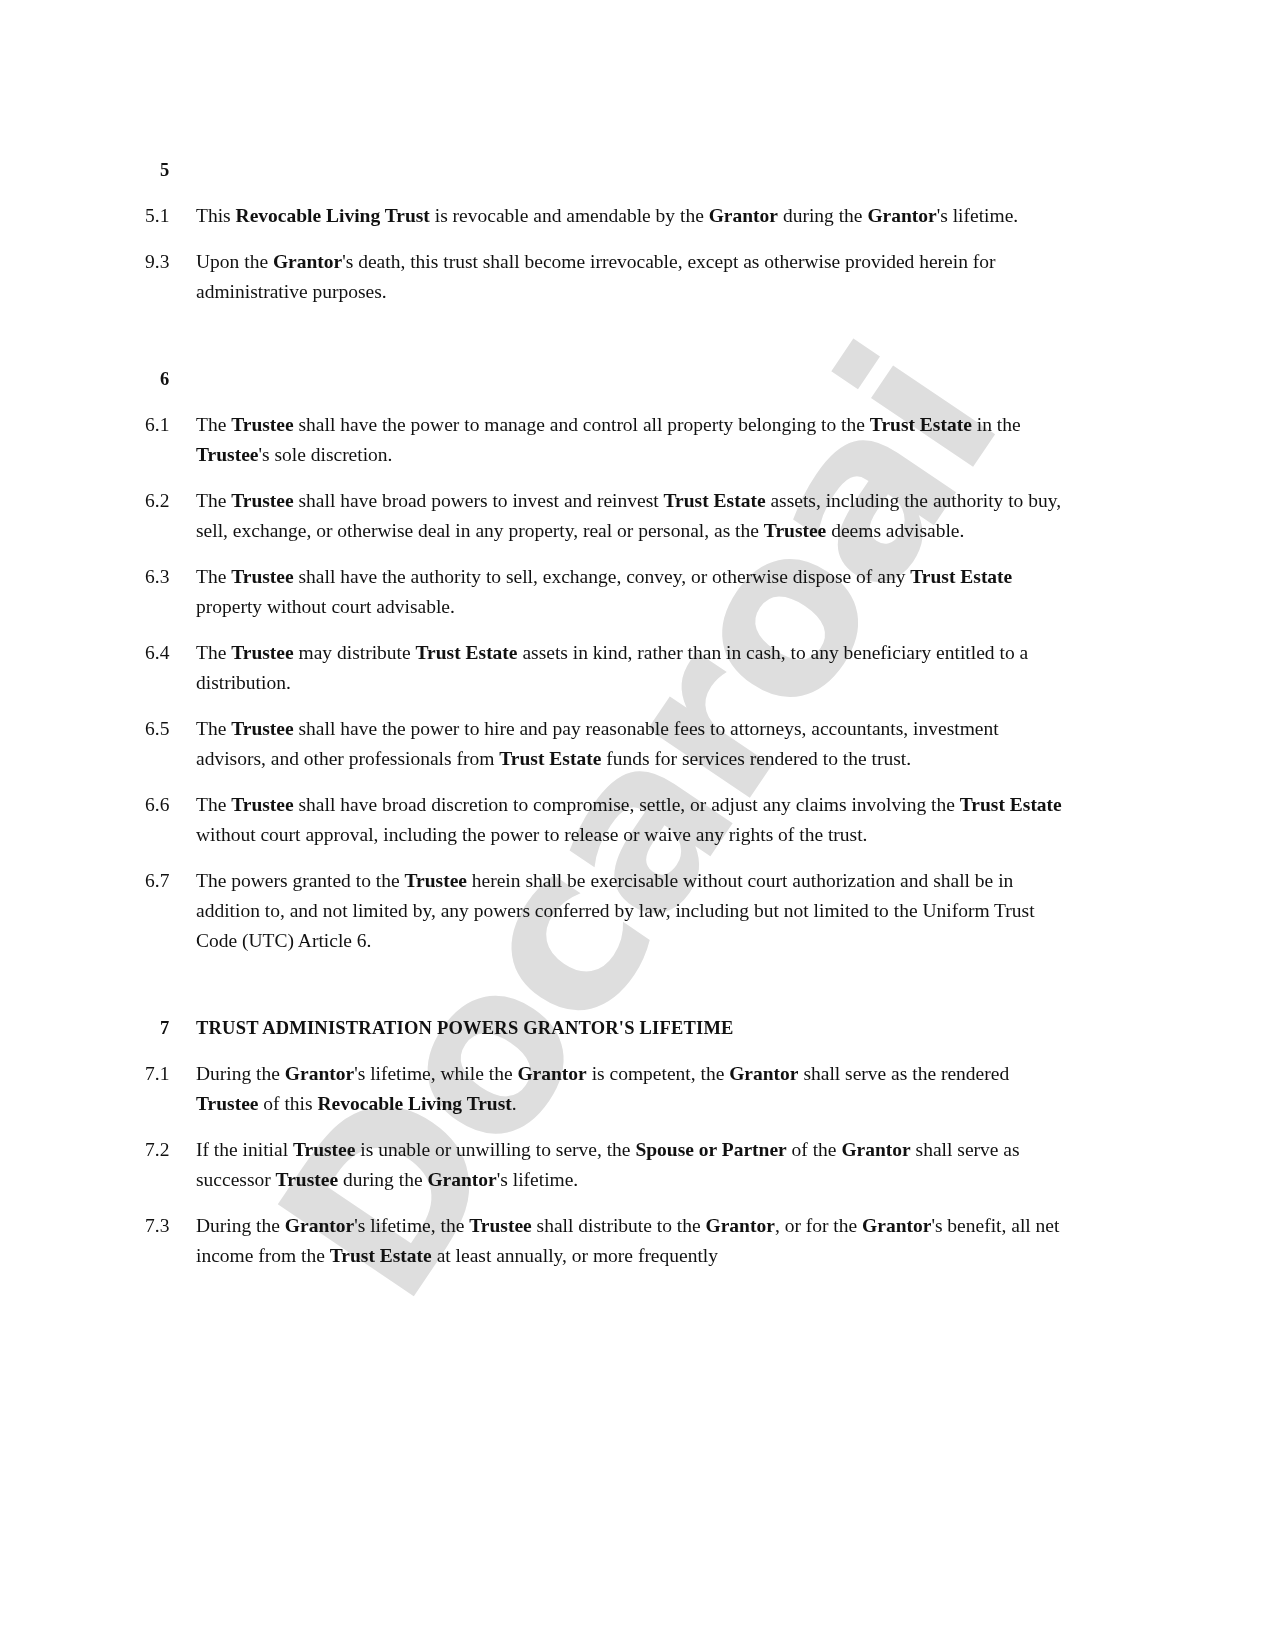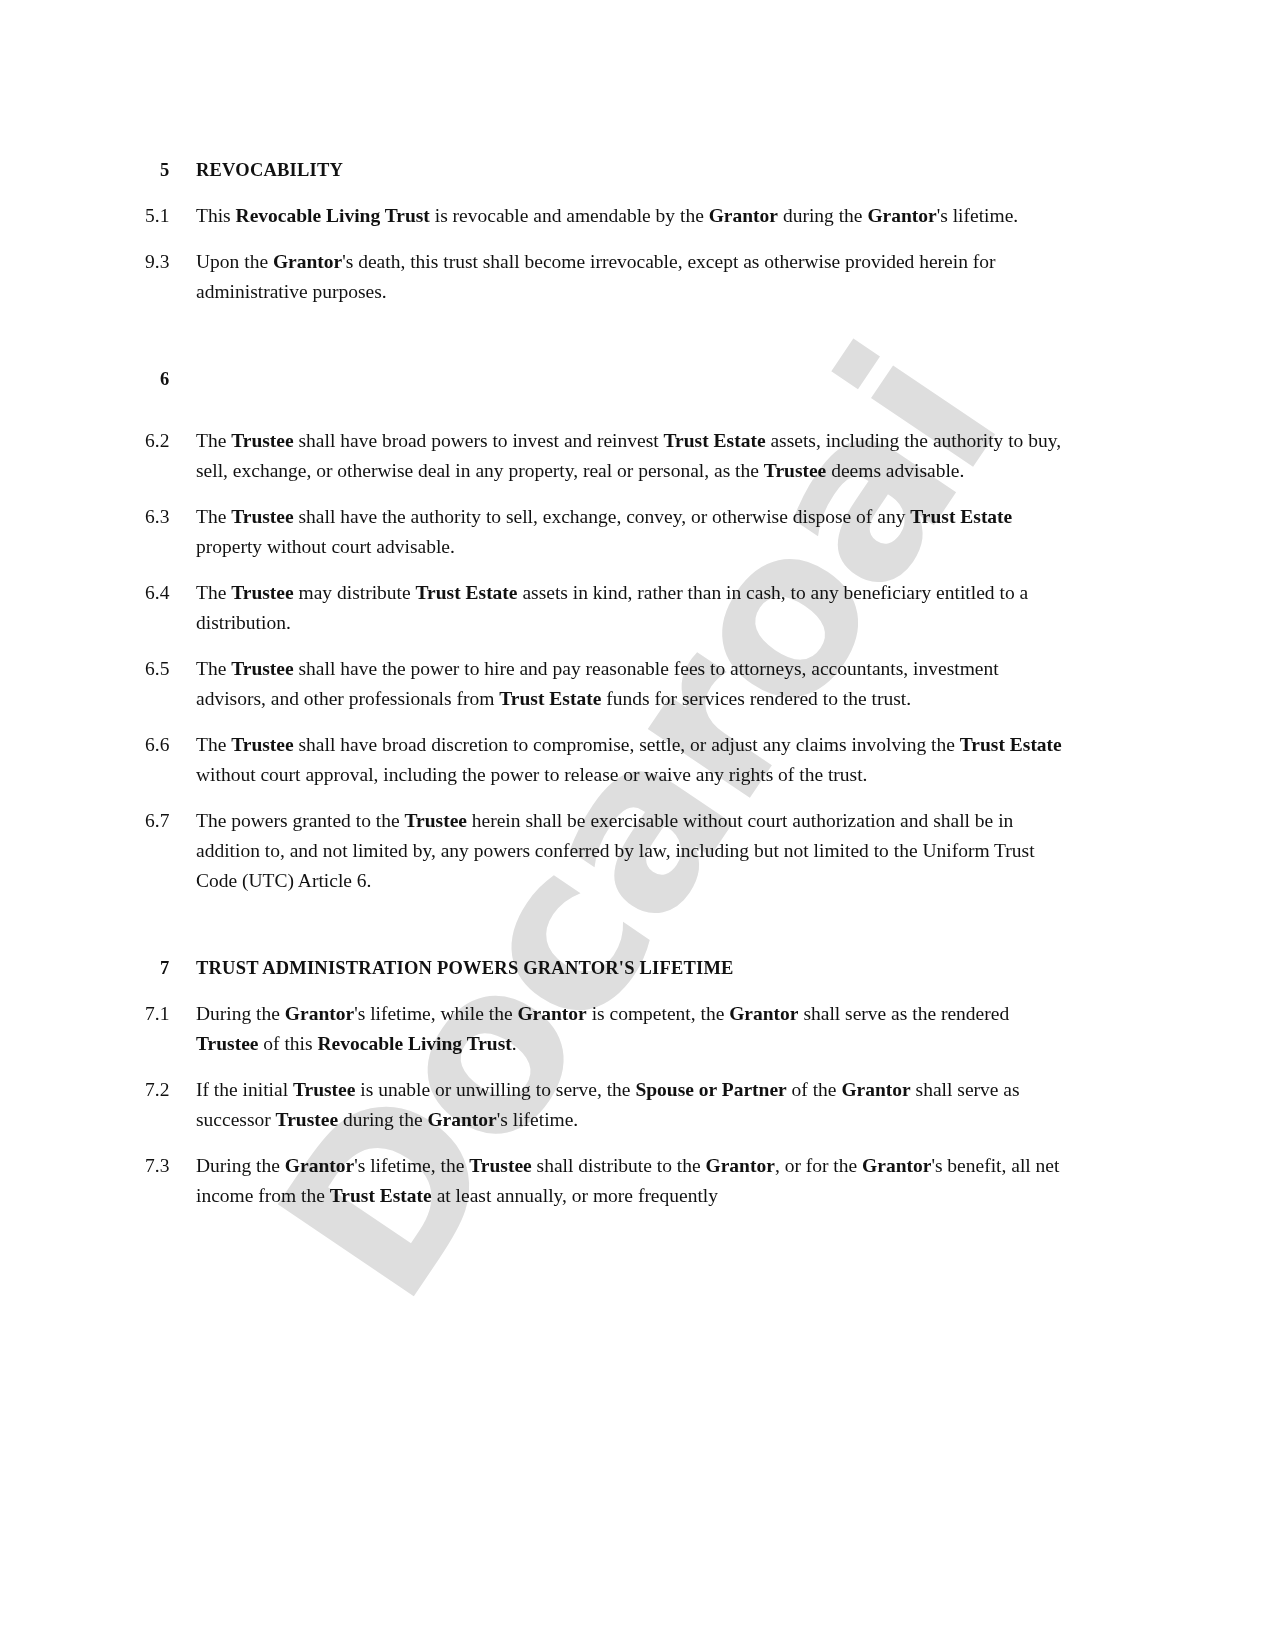--- a/index.html
+++ b/index.html
@@ -96,37 +96,40 @@
 <div class="page">
 
   <div class="watermark-layer">
     <div class="watermark-text">Docaroai</div>
   </div>
 
   <div class="content" id="doc-content">
     <div class="top-pad"></div>
   <div class="section-heading">
         <span class="sec-num">5</span>
-        <span class="sec-title">REVOCABILITY</span>
       </div>
       <div class="sp-after-section"></div>
       <div class="clause">
         <span class="cl-num">5.1</span>
         <span class="cl-body"><span>This </span><b>Revocable Living Trust</b><span> is revocable and amendable by the </span><b>Grantor</b><span> during the </span><b>Grantor</b><span>'s lifetime.</span></span>
       </div>
       <div class="sp-after-clause"></div>
       <div class="clause">
         <span class="cl-num">9.3</span>
         <span class="cl-body"><span>Upon the </span><b>Grantor</b><span>'s death, this trust shall become irrevocable, except as otherwise provided herein for administrative purposes.</span></span>
       </div>
       <div class="sp-before-section"></div>
       <div class="section-heading">
         <span class="sec-num">6</span>
       </div>
       <div class="sp-after-section"></div>
+      <div class="clause">
+        <span class="cl-num">6.1</span>
+        <span class="cl-body"><span>The </span><b>Trustee</b><span> shall have the power to manage and control all property belonging to the </span><b>Trust Estate</b><span> in the </span><b>Trustee</b><span>'s sole discretion.</span></span>
+      </div>
       <div class="sp-after-clause"></div>
       <div class="clause">
         <span class="cl-num">6.2</span>
         <span class="cl-body"><span>The </span><b>Trustee</b><span> shall have broad powers to invest and reinvest </span><b>Trust Estate</b><span> assets, including the authority to buy, sell, exchange, or otherwise deal in any property, real or personal, as the </span><b>Trustee</b><span> deems advisable.</span></span>
       </div>
       <div class="sp-after-clause"></div>
       <div class="clause">
         <span class="cl-num">6.3</span>
         <span class="cl-body"><span>The </span><b>Trustee</b><span> shall have the authority to sell, exchange, convey, or otherwise dispose of any </span><b>Trust Estate</b><span> property without court advisable.</span></span>
       </div>

